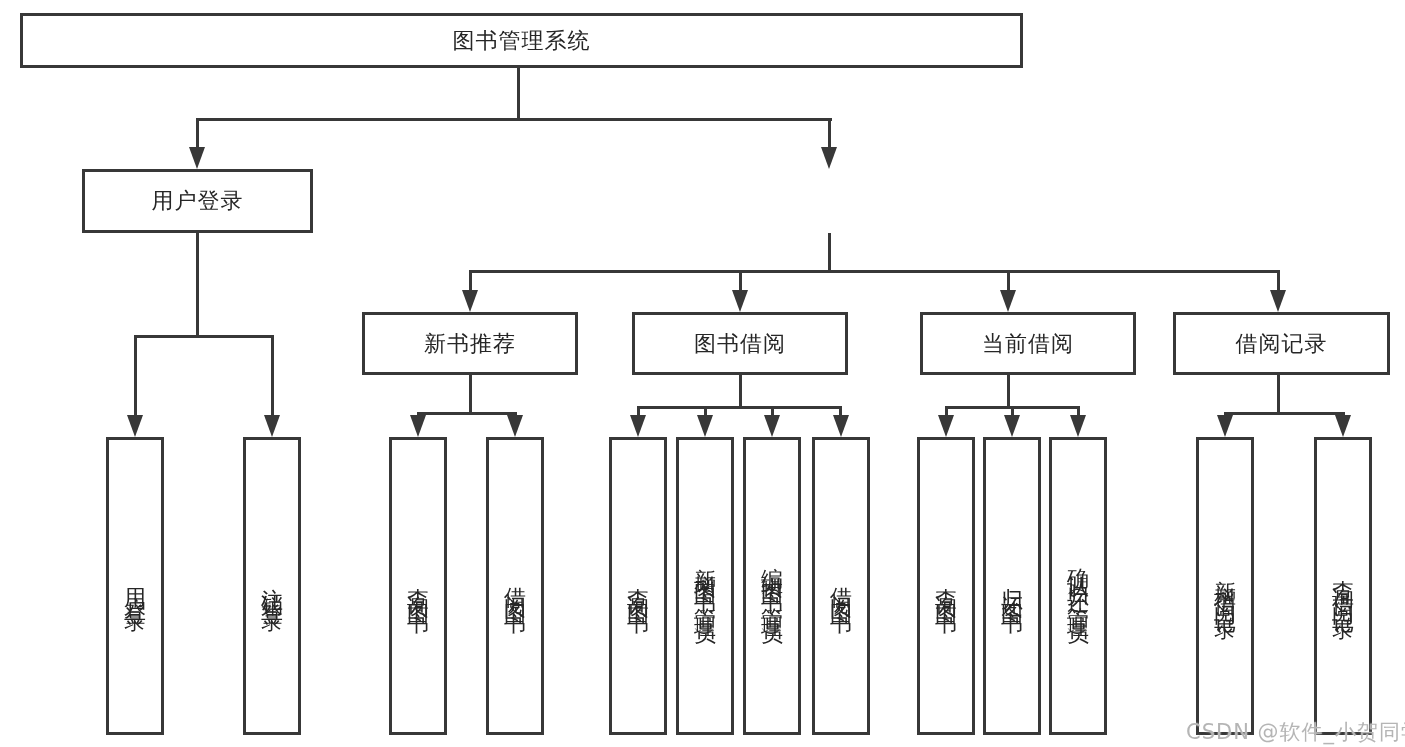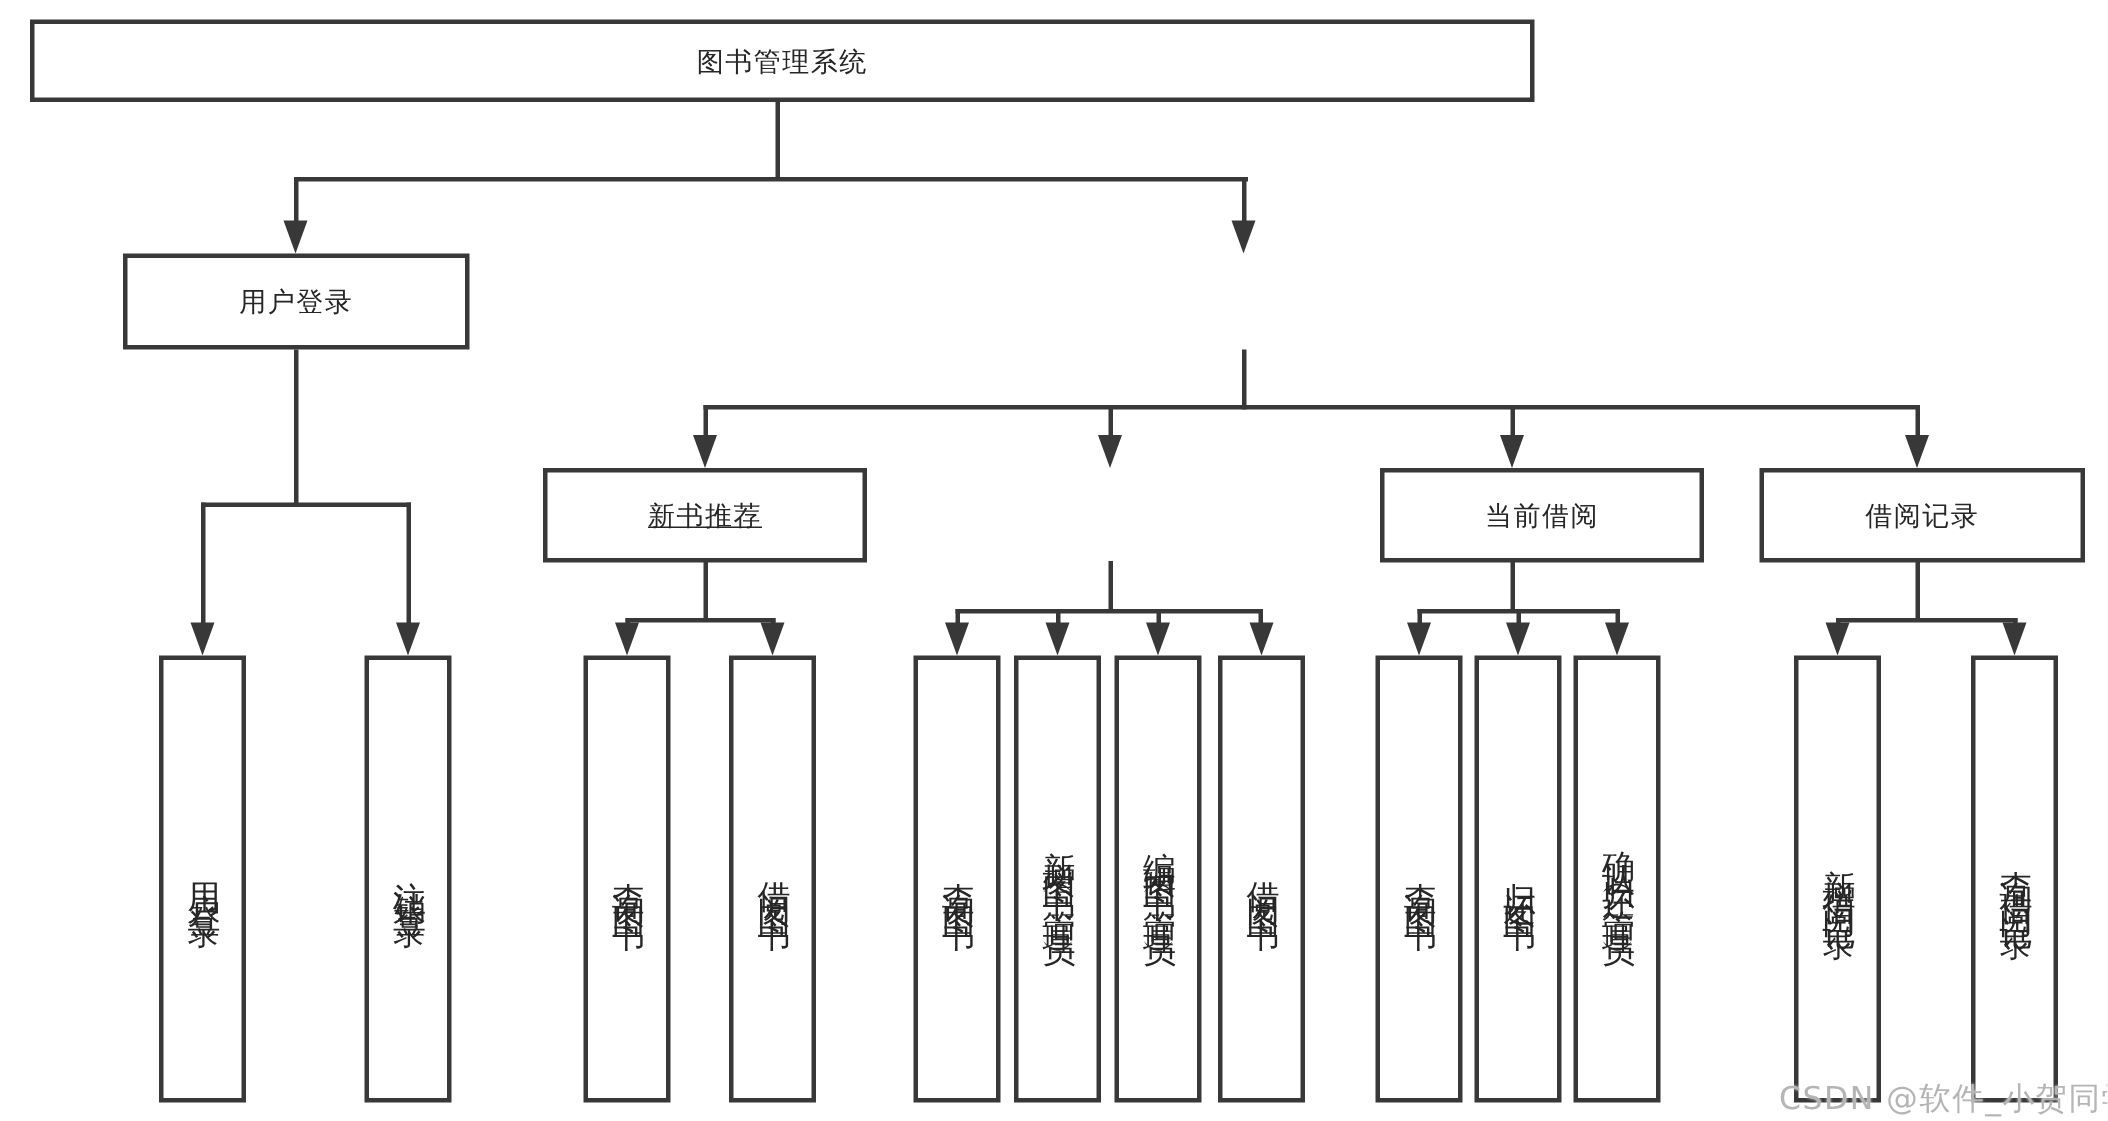--- a/index.html
+++ b/index.html
@@ -13,21 +13,21 @@
     overflow: hidden;
   }
   
   .node {
     position: absolute;
     border: 3px solid #383838;
     background: #ffffff;
     display: flex;
     align-items: center;
     justify-content: center;
-    font-size: 18px;
+    font-size: 22px;
     color: #262626;
     letter-spacing: 1px;
   }
   .leaf {
     position: absolute;
     top: 437px;
     width: 58px;
     height: 298px;
     border: 3px solid #383838;
     background: #ffffff;
@@ -97,22 +97,25 @@
   <div class="hline" style="left:469px; top:270px; width:811px;"></div>
   <div class="vline" style="left:469px; top:270px; height:24px;"></div>
   <div class="arrow" style="left:462px; top:290px;"></div>
   <div class="vline" style="left:739px; top:270px; height:24px;"></div>
   <div class="arrow" style="left:732px; top:290px;"></div>
   <div class="vline" style="left:1007px; top:270px; height:24px;"></div>
   <div class="arrow" style="left:1000px; top:290px;"></div>
   <div class="vline" style="left:1277px; top:270px; height:24px;"></div>
   <div class="arrow" style="left:1270px; top:290px;"></div>
 
-  <div class="node" style="left:362px; top:312px; width:216px; height:63px;text-decoration:underline;">
+  <div class="node" style="left:362px; top:312px; width:216px; height:63px;">
     <span>新书推荐</span>
+  </div>
+  <div class="node" style="left:632px; top:312px; width:216px; height:63px;">
+    <span>图书借阅</span>
   </div>
   <div class="node" style="left:900px; top:312px; width:216px; height:63px;margin-left:20px;">
     <span>当前借阅</span>
   </div>
   <div class="node" style="left:1173px; top:312px; width:217px; height:63px;">
     <span>借阅记录</span>
   </div>
 
   <div class="vline" style="left:469px; top:374px; height:40px;"></div>
   <div class="hline" style="left:417px; top:412px; width:100px;"></div>

